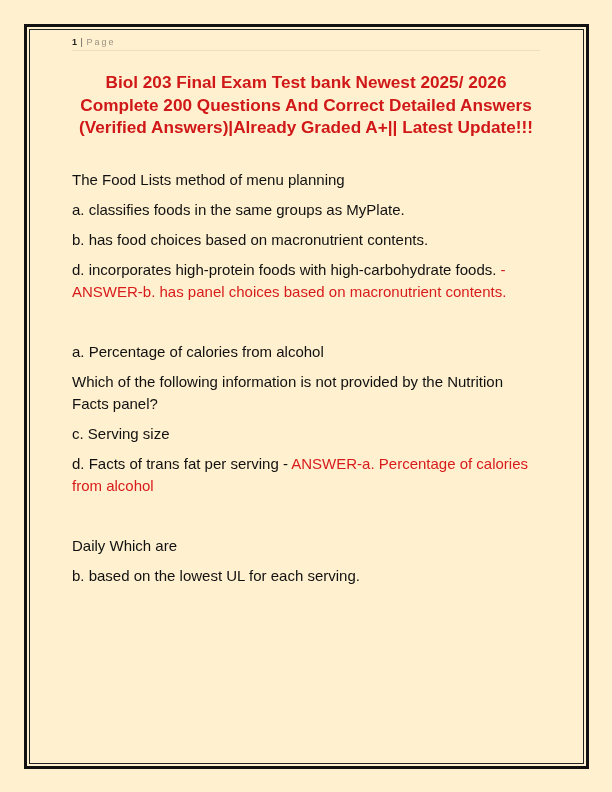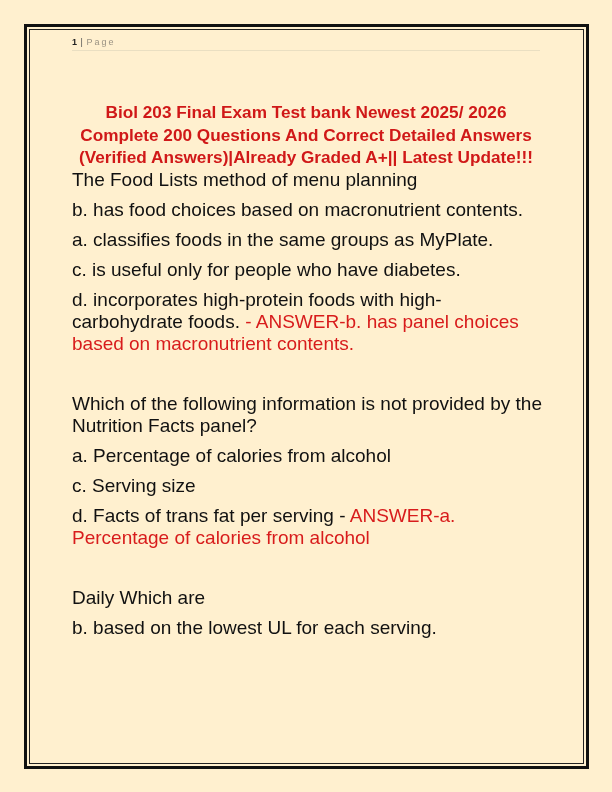--- a/index.html
+++ b/index.html
@@ -51,27 +51,26 @@
 
     .title {
       position: absolute;
       left: 72px; top: 71px;
       width: 468px;
       text-align: center;
       font-weight: bold;
       font-size: 17.2px;
       line-height: 22.5px;
       color: #d01818;
-      margin-top: 30px;
     }
     .content {
       position: absolute;
       left: 72px; top: 169px;
       width: 470px;
-      font-size: 19px;
+      font-size: 15px;
       line-height: 22px;
       color: #111111;
     }
     .content p {
       margin: 0 0 8px 0;
     }
     .answer { color: #d81c1c; }
     .gap { height: 30px; }
   </style>
 </head>
@@ -86,31 +85,30 @@
     <span class="sep">|</span>
     <span class="plabel">Page</span>
   </div>
 
   <div class="title">Biol 203 Final Exam Test bank Newest 2025/ 2026 Complete 200 Questions And Correct Detailed Answers (Verified Answers)|Already Graded A+|| Latest Update!!!</div>
 
   <div class="content">
 
     <div>
       <p>The Food Lists method of menu planning</p>
+      <p>a. classifies foods in the same groups as MyPlate.</p>
       <p>b. has food choices based on macronutrient contents.</p>
-      <p>a. classifies foods in the same groups as MyPlate.</p>
-      <p>c. is useful only for people who have diabetes.</p>
       <p><span>d. incorporates high-protein foods with high-carbohydrate foods.</span><span class="answer"> - </span><span class="answer">ANSWER-b. has panel choices based on macronutrient contents.</span></p>
     </div>
 
     <div class="gap"></div>
 
     <div>
+      <p>a. Percentage of calories from alcohol</p>
       <p>Which of the following information is not provided by the Nutrition Facts panel?</p>
-      <p>a. Percentage of calories from alcohol</p>
       <p>c. Serving size</p>
       <p><span>d. Facts of trans fat per serving</span><span> - </span><span class="answer">ANSWER-a. Percentage of calories from alcohol</span></p>
     </div>
 
     <div class="gap"></div>
 
     <div>
       <p>Daily Which are</p>
       <p>b. based on the lowest UL for each serving.</p>
     </div>

